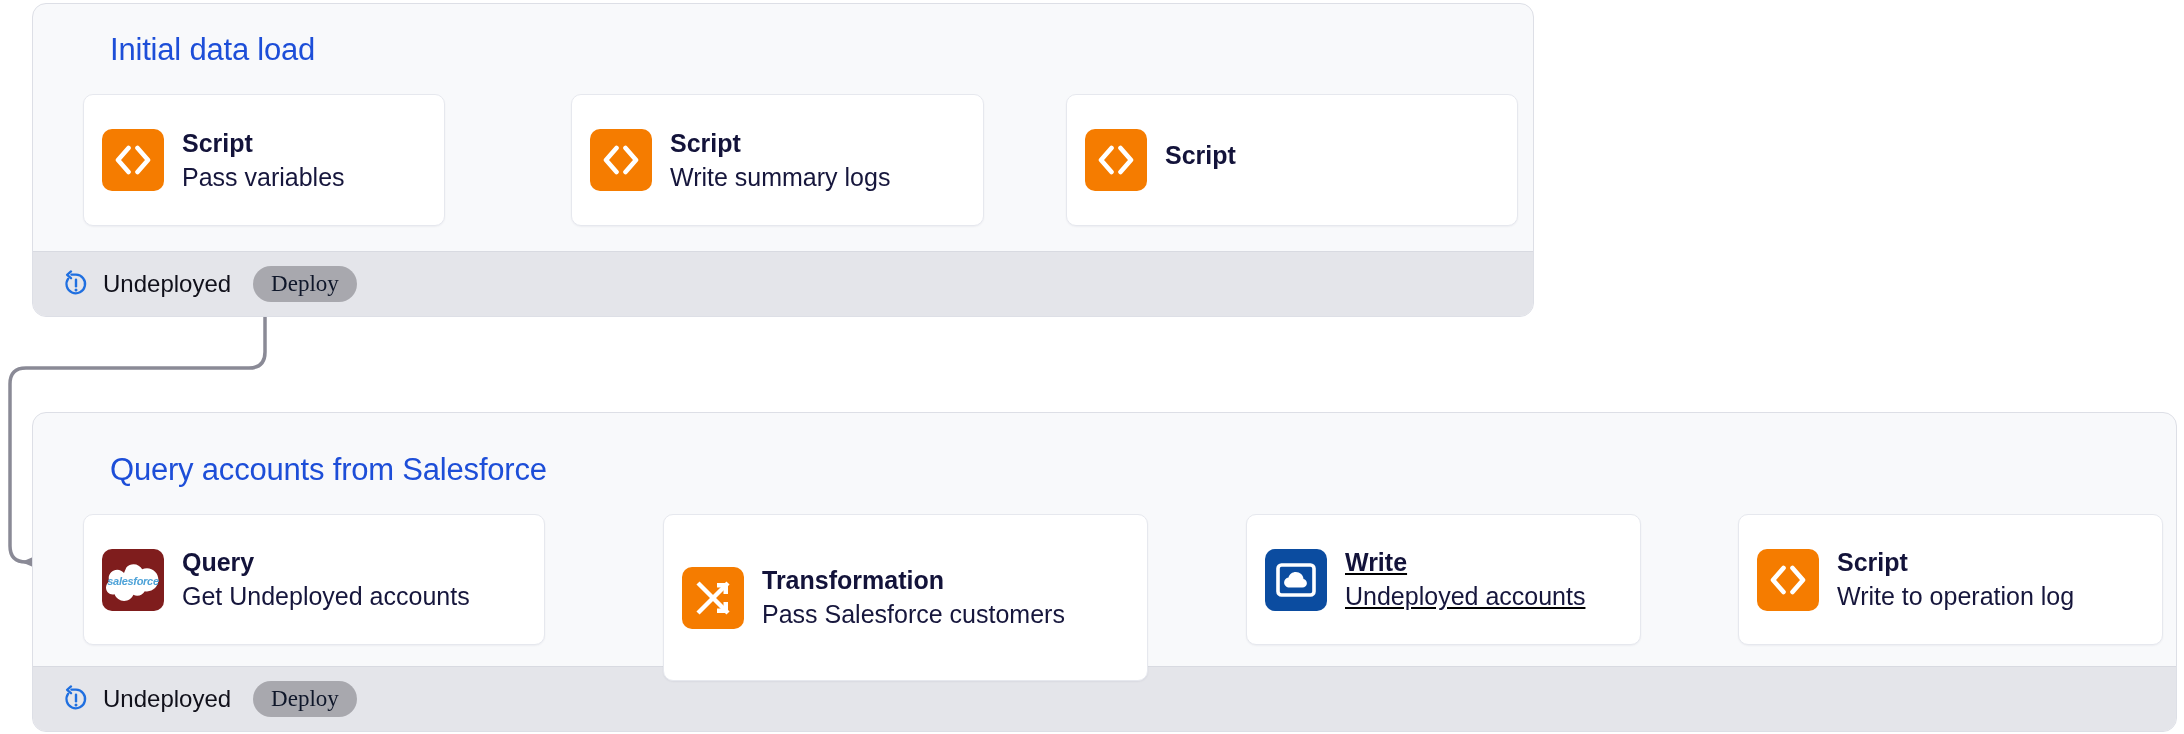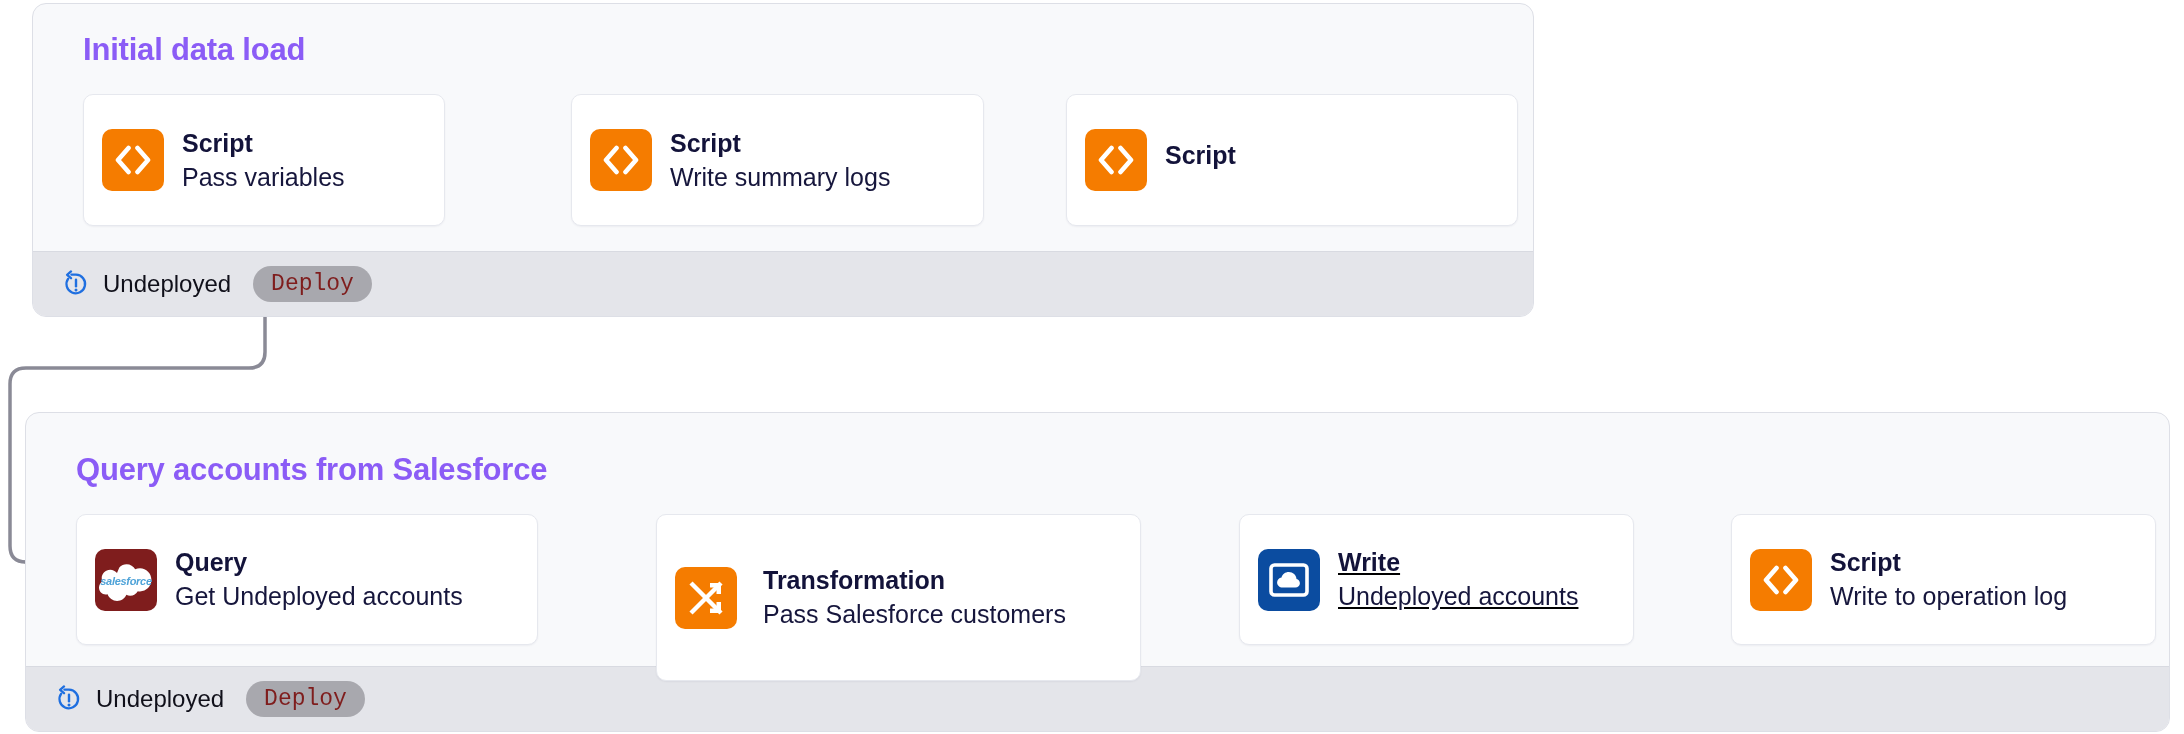--- a/index.html
+++ b/index.html
@@ -38,24 +38,25 @@
     background: #f8f9fb;
     border: 1.5px solid #dddfe6;
     border-radius: 14px;
     box-sizing: border-box;
     overflow: hidden;
     z-index: 10;
   }
   .group-title {
     position: absolute;
     font-size: 31px;
-    font-weight: bold;
-    color: #8b5cf6;
+    font-weight: normal;
+    color: #1d4ed8;
     letter-spacing: -0.2px;
     white-space: nowrap;
+    margin-left: 27px;
   }
 
   
   .node {
     position: absolute;
     background: #ffffff;
     border: 1.5px solid #e6e8ee;
     border-radius: 10px;
     box-sizing: border-box;
     box-shadow: 0 1px 2px rgba(20,20,50,0.05);
@@ -120,27 +121,27 @@
   }
   .status-label {
     font-size: 24px;
     color: #10101a;
     margin-left: 12px;
     white-space: nowrap;
   }
   .deploy-btn {
     margin-left: 22px;
     background: #a8a8ae;
-    color: #7f1d1d;
+    color: #0f172a;
     border: none;
     border-radius: 18px;
     height: 36px;
     padding: 0 18px;
     font-size: 23px;
-    font-family: Liberation Mono, monospace;
+    font-family: Liberation Serif, serif;
     line-height: 36px;
     cursor: pointer;
     white-space: nowrap;
   }
 
   
   .sf-cloud-text {
     position: absolute;
     font-size: 11px;
     font-style: italic;
@@ -227,38 +228,38 @@
           <path d="M9.0 1.4 L5.1 4.8 L9.0 8.2" fill="none" stroke="#1f6fe0" stroke-width="2.3" stroke-linecap="round" stroke-linejoin="round"></path>
           <line x1="14" y1="9.8" x2="14" y2="16.2" stroke="#1f6fe0" stroke-width="2.4" stroke-linecap="round"></line>
           <circle cx="14" cy="20" r="1.5" fill="#1f6fe0"></circle>
         </svg>
       </span>
       <span class="status-label">Undeployed</span>
       <button class="deploy-btn">Deploy</button>
     </div>
   </div>
 
-  <div class="group" style="left:25px; top:412px; width:2145px; height:320px;">
+  <div class="group" style="left:32px; top:412px; width:2145px; height:320px;">
 
     <div class="group-title" style="left:50px; top:39px;">Query accounts from Salesforce</div>
 
     <div class="node" style="left:50px; top:101px; width:462px; height:131px;">
       <div class="node-icon" style="background:#7f1d1d;">
         <svg width="54" height="42" viewBox="0 0 54 42" xmlns="http://www.w3.org/2000/svg">
           <path d="M20.5 8.3c1.8-1.9 4.3-3.1 7.1-3.1 3.7 0 6.9 2.1 8.6 5.1 1.5-0.7 3.1-1.0 4.8-1.0 6.3 0 11.4 5.2 11.4 11.5S47.3 32.4 41 32.4c-0.8 0-1.5-0.1-2.2-0.2-1.5 2.7-4.3 4.5-7.6 4.5-1.4 0-2.7-0.3-3.8-0.9-1.5 3.6-5.1 6.2-9.3 6.2-4.3 0-8.1-2.8-9.5-6.7-0.6 0.1-1.3 0.2-1.9 0.2C3.0 35.5 0 32.4 0 28.5c0-2.6 1.4-4.9 3.4-6.1-0.4-1-0.7-2.1-0.7-3.3 0-4.6 3.8-8.4 8.5-8.4 2.7 0 5.2 1.3 6.8 3.4 0.7-2.0 1.5-3.7 2.5-5.8z" fill="#ffffff"></path>
         </svg>
         <span class="sf-cloud-text" style="top:26px;">salesforce</span>
       </div>
       <div class="node-text">
         <div class="node-title">Query</div>
         <div class="node-sub">Get Undeployed accounts</div>
       </div>
     </div>
 
-    <div class="node" style="left:630px; top:101px; width:485px; height:167px;gap:8px;">
+    <div class="node" style="left:630px; top:101px; width:485px; height:167px;">
       <div class="node-icon" style="background:#f57c00;">
         <svg width="40" height="40" viewBox="0 0 40 40" xmlns="http://www.w3.org/2000/svg">
           <path d="M5 5 L35 35" stroke="#ffffff" stroke-width="4.4" stroke-linecap="butt" fill="none"></path>
           <path d="M5 35 L35 5" stroke="#ffffff" stroke-width="4.4" stroke-linecap="butt" fill="none"></path>
           <path d="M24 5 L35 5 L35 16 L30.5 16 L30.5 9.5 L24 9.5 Z" fill="#ffffff"></path>
           <path d="M35 24 L35 35 L24 35 L24 30.5 L30.5 30.5 L30.5 24 Z" fill="#ffffff"></path>
         </svg>
       </div>
       <div class="node-text">
         <div class="node-title">Transformation</div>

